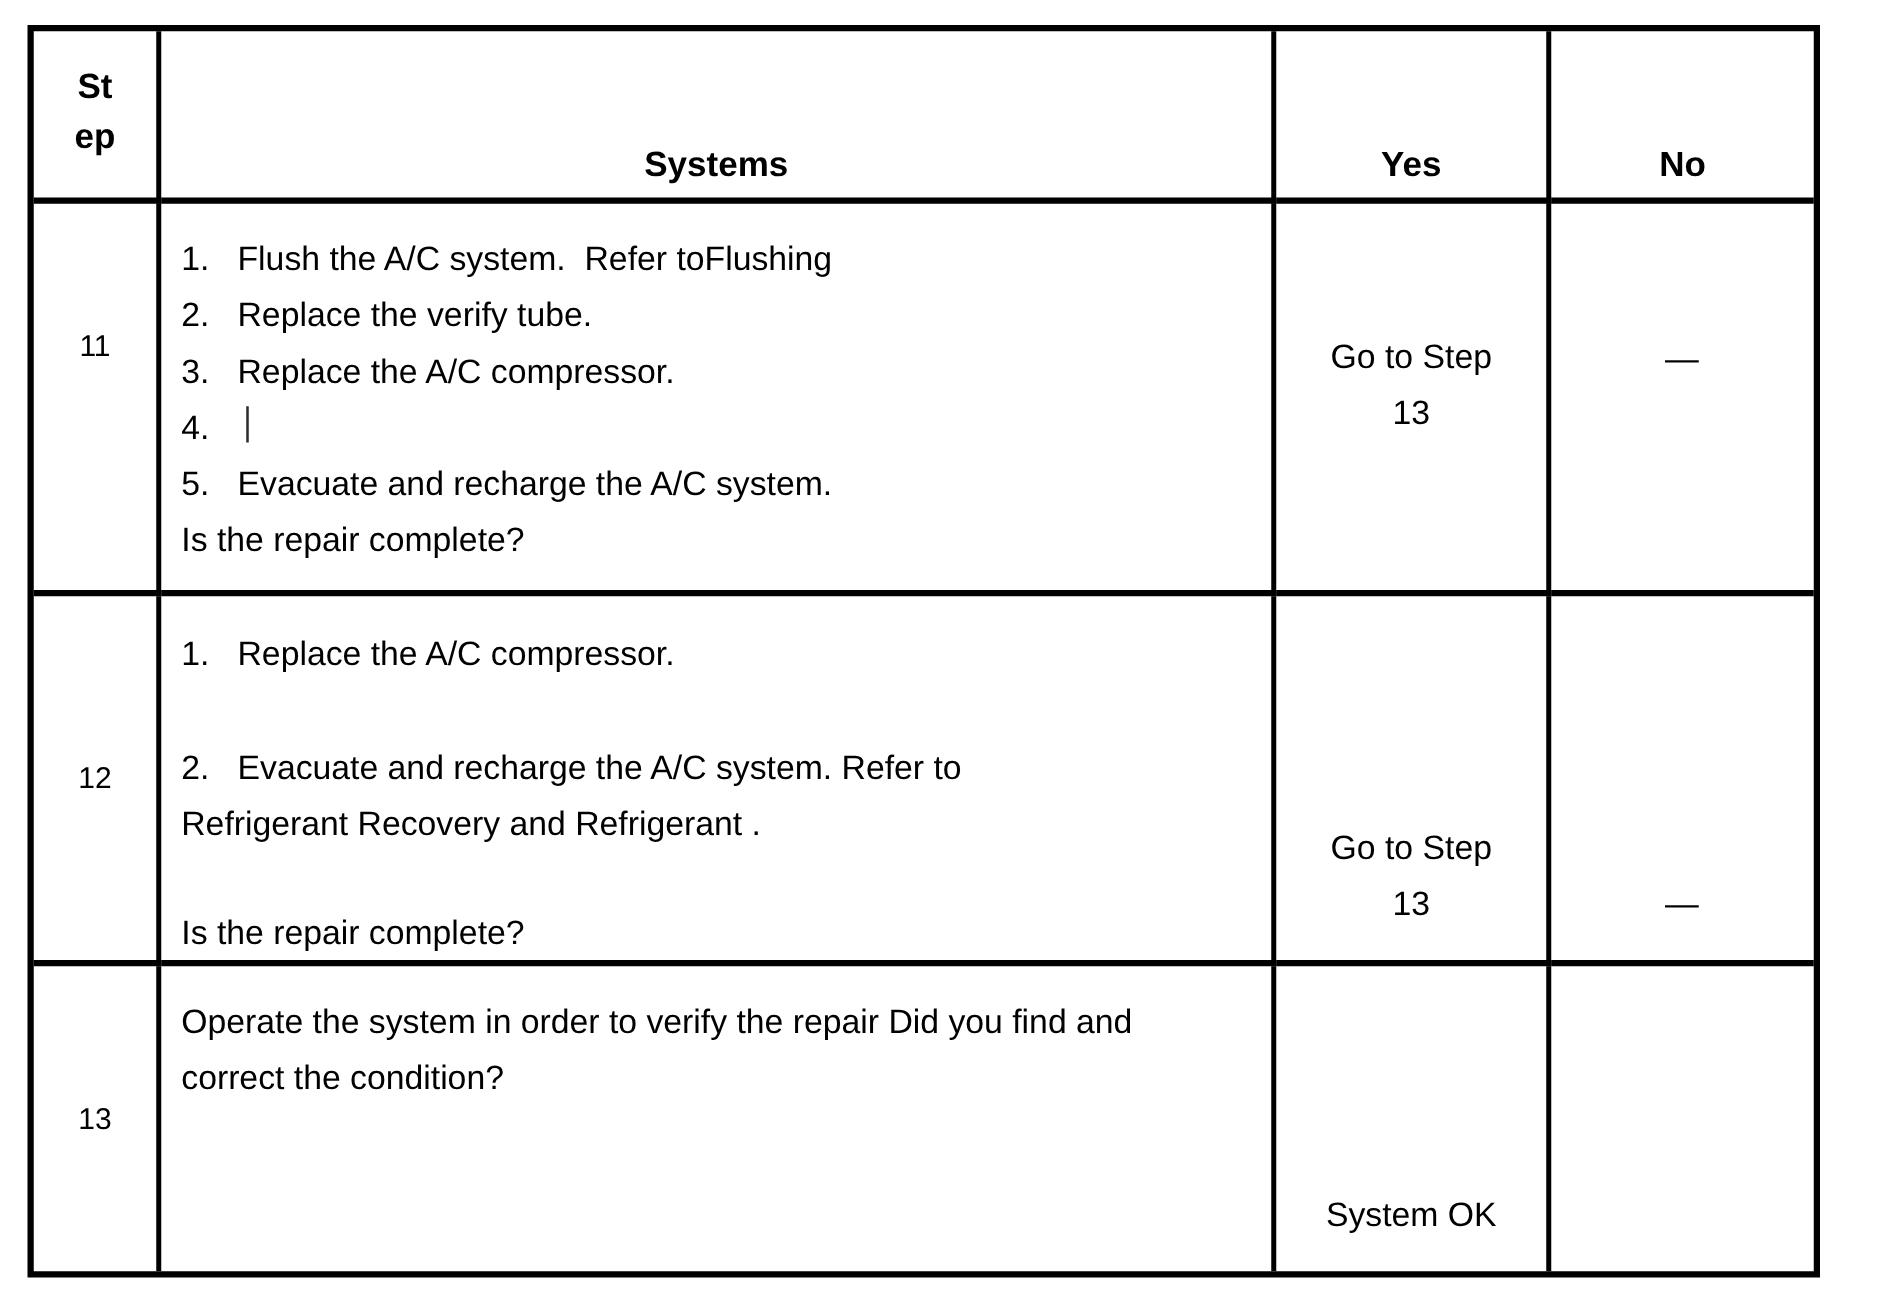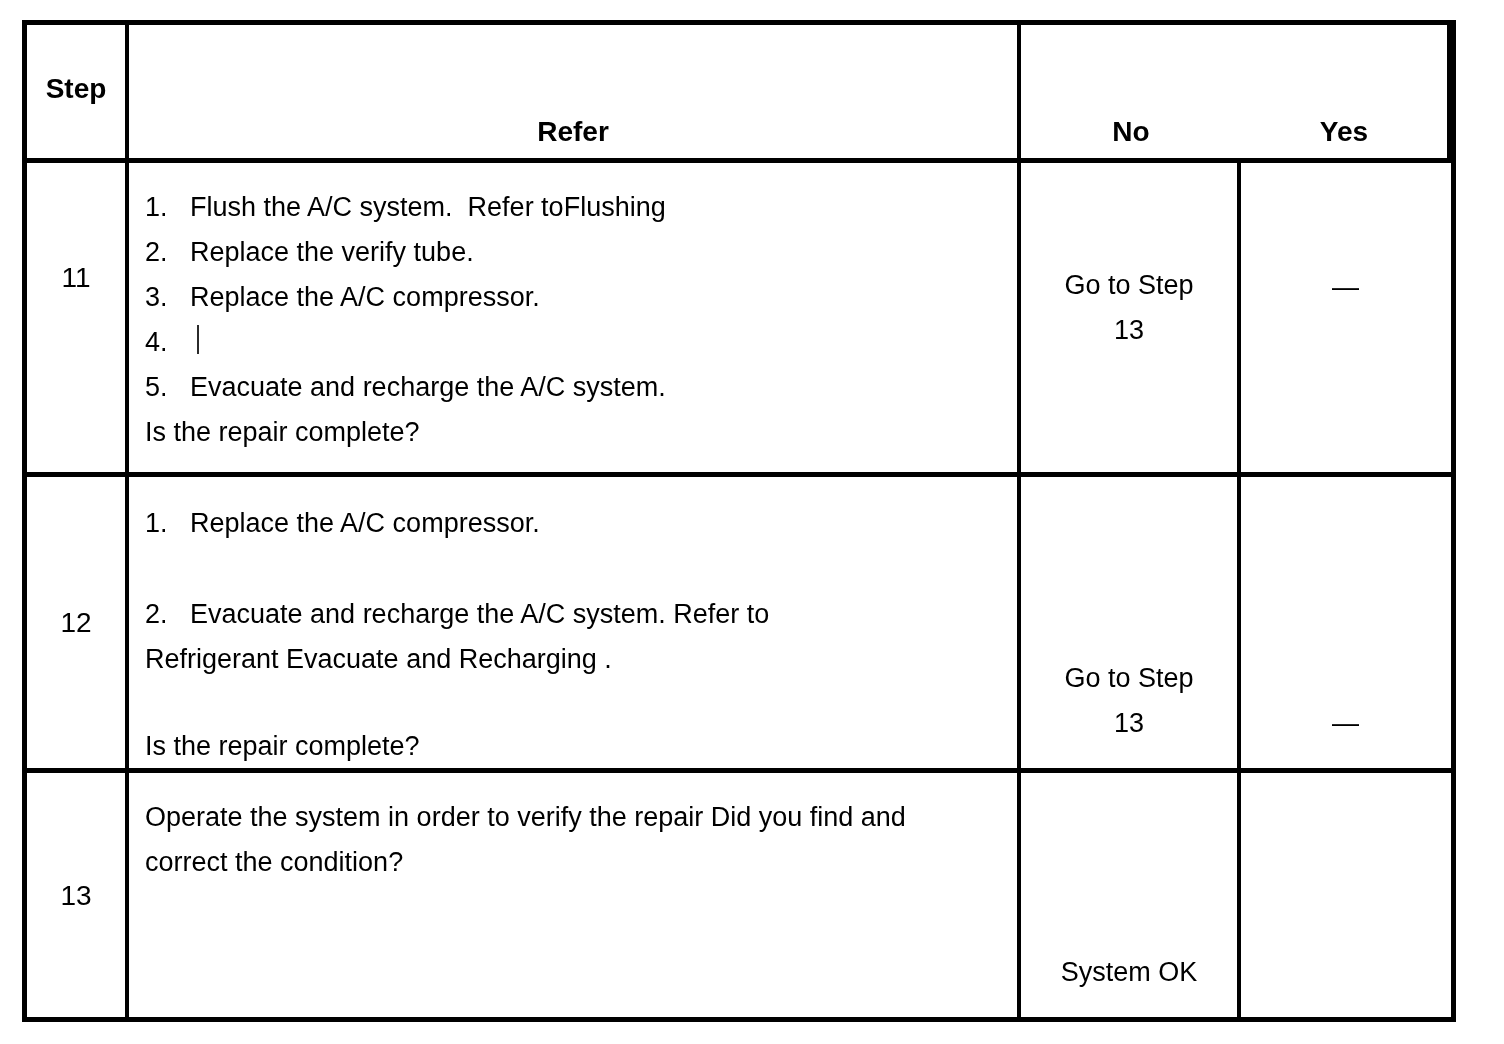--- a/index.html
+++ b/index.html
@@ -22,24 +22,24 @@
   }
   .last-col { border-right:none; }
   .last-row { border-bottom:none; }
 
   
   .head {
     font-weight:bold; font-size:28px; line-height:40px;
     align-items:flex-end; justify-content:center; padding-bottom:6px;
     text-align:center;
   }
-  .head-step { align-items:center; }
+  .head-step { flex-direction:column; align-items:center; }
 
   
-  .step-cell { align-items:center; justify-content:center; font-size:28px; }
+  .step-cell { align-items:center; justify-content:center; font-size:24px; }
   .up40 { transform:translateY(-40px); }
 
   
   .action-cell { flex-direction:column; padding-left:16px; padding-right:12px; }
   .pt22 { padding-top:22px; }
   .pt24 { padding-top:24px; }
   .li { display:flex; }
   .li .num { width:45px; flex:none; }
   .txt, .q, .cont, .para { white-space:pre-wrap; }
   .mt46 { margin-top:46px; }
@@ -67,23 +67,23 @@
 </style>
 </head>
 <body>
 
 <div class="tbl">
 
   <div class="cell head head-step">
     <span>St</span>
     <span>ep</span>
   </div>
-  <div class="cell head">Refer</div>
+  <div class="cell head">Systems</div>
+  <div class="cell head">Yes</div>
   <div class="cell head last-col">No</div>
-  <div class="cell head">Yes</div>
 
   <div class="cell step-cell">
     <span class="up40">11</span>
   </div>
   <div class="cell action-cell pt22">
     <div class="li">
       <span class="num">1.</span>
       <span class="txt">Flush the A/C system.  Refer toFlushing</span>
     </div>
     <div class="li">
@@ -121,21 +121,21 @@
   </div>
   <div class="cell action-cell pt24">
     <div class="li">
       <span class="num">1.</span>
       <span class="txt">Replace the A/C compressor.</span>
     </div>
     <div class="li mt46">
       <span class="num">2.</span>
       <span class="txt">Evacuate and recharge the A/C system. Refer to</span>
     </div>
-    <div class="cont">Refrigerant Evacuate and Recharging .</div>
+    <div class="cont">Refrigerant Recovery and Refrigerant .</div>
     <div class="q mt42">Is the repair complete?</div>
   </div>
   <div class="cell yn yn-bottom">
     <div class="yn-inner">
       <span>Go to Step</span>
       <span>13</span>
     </div>
   </div>
   <div class="cell yn yn-bottom last-col">
     <div class="yn-inner">

